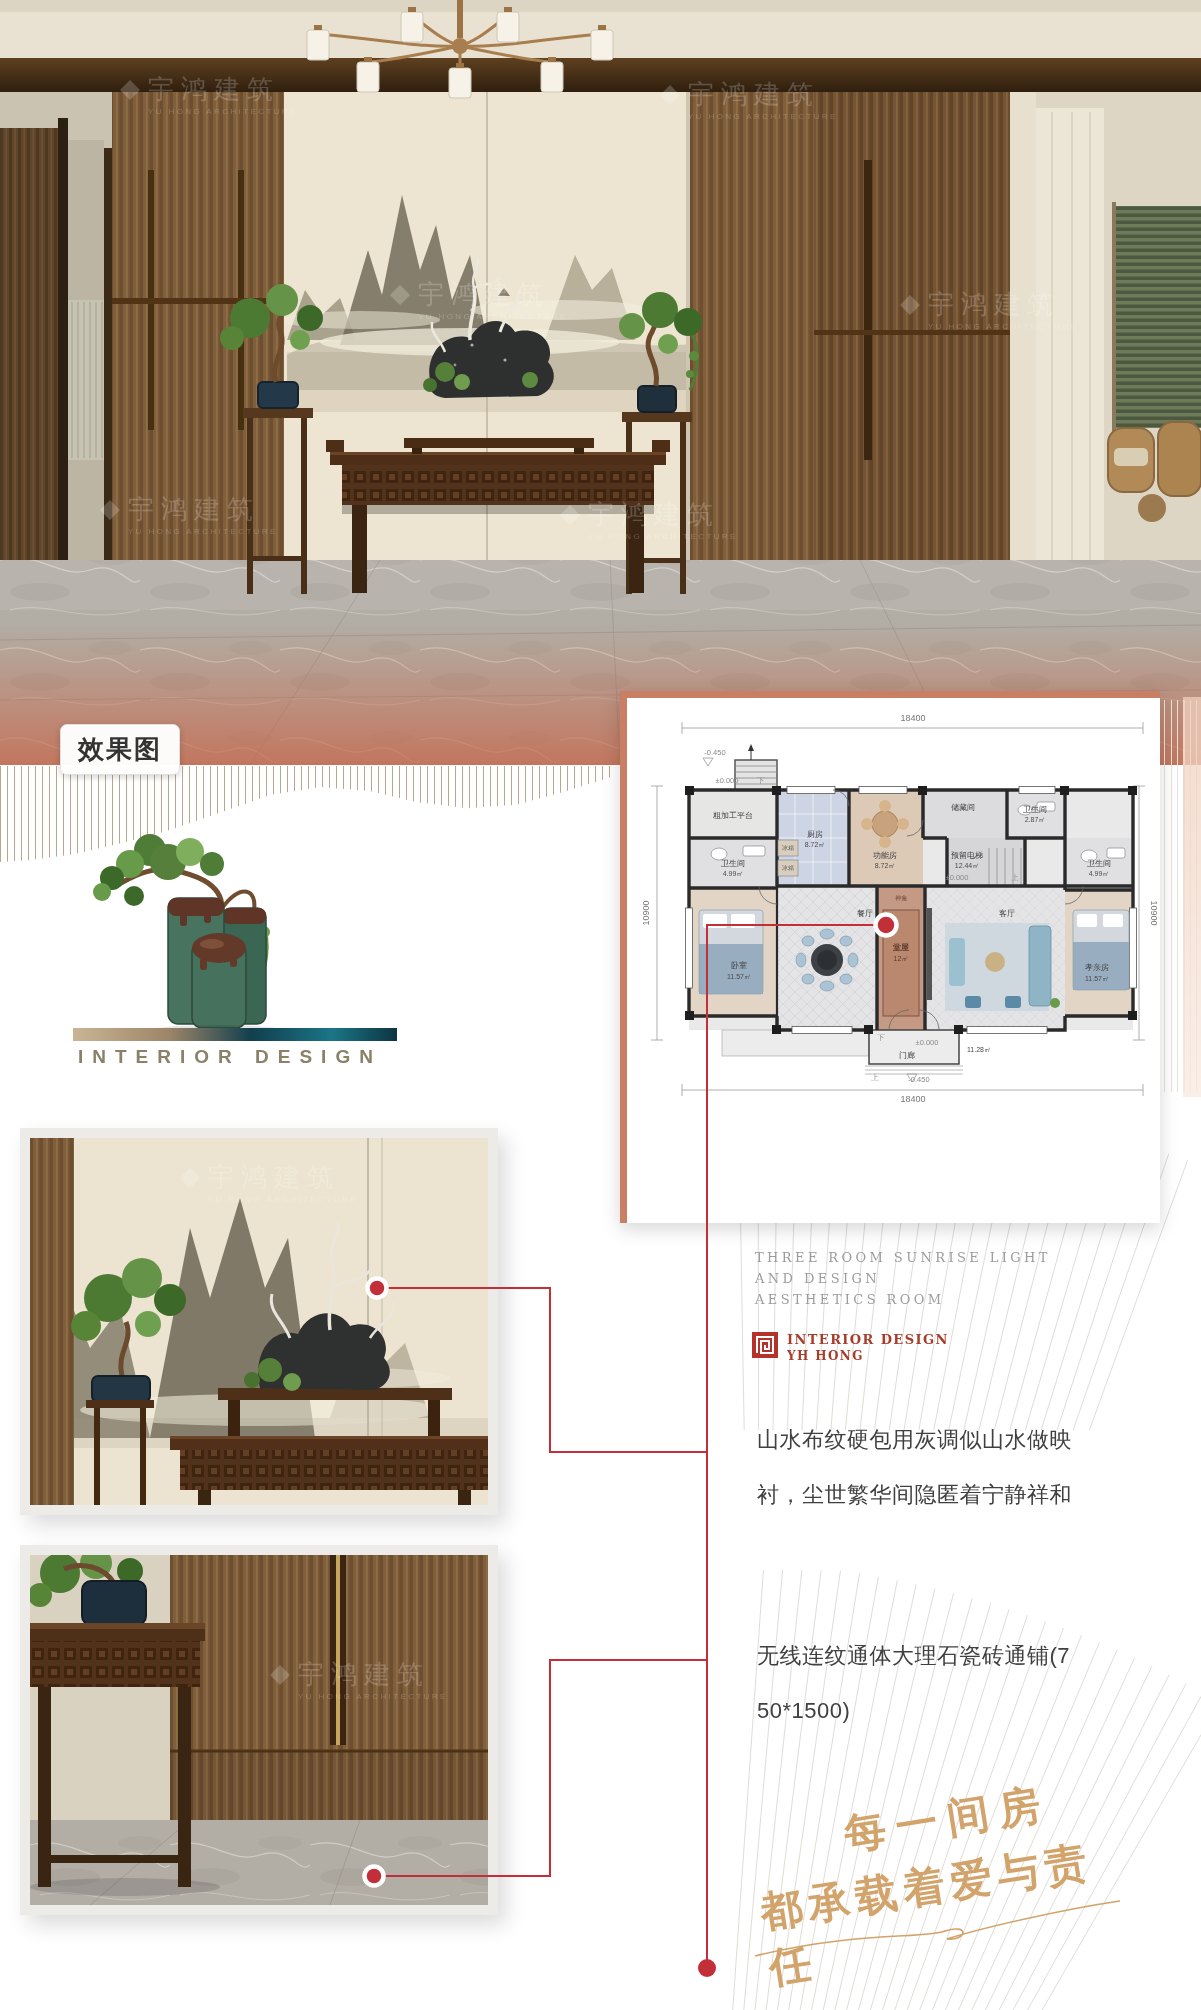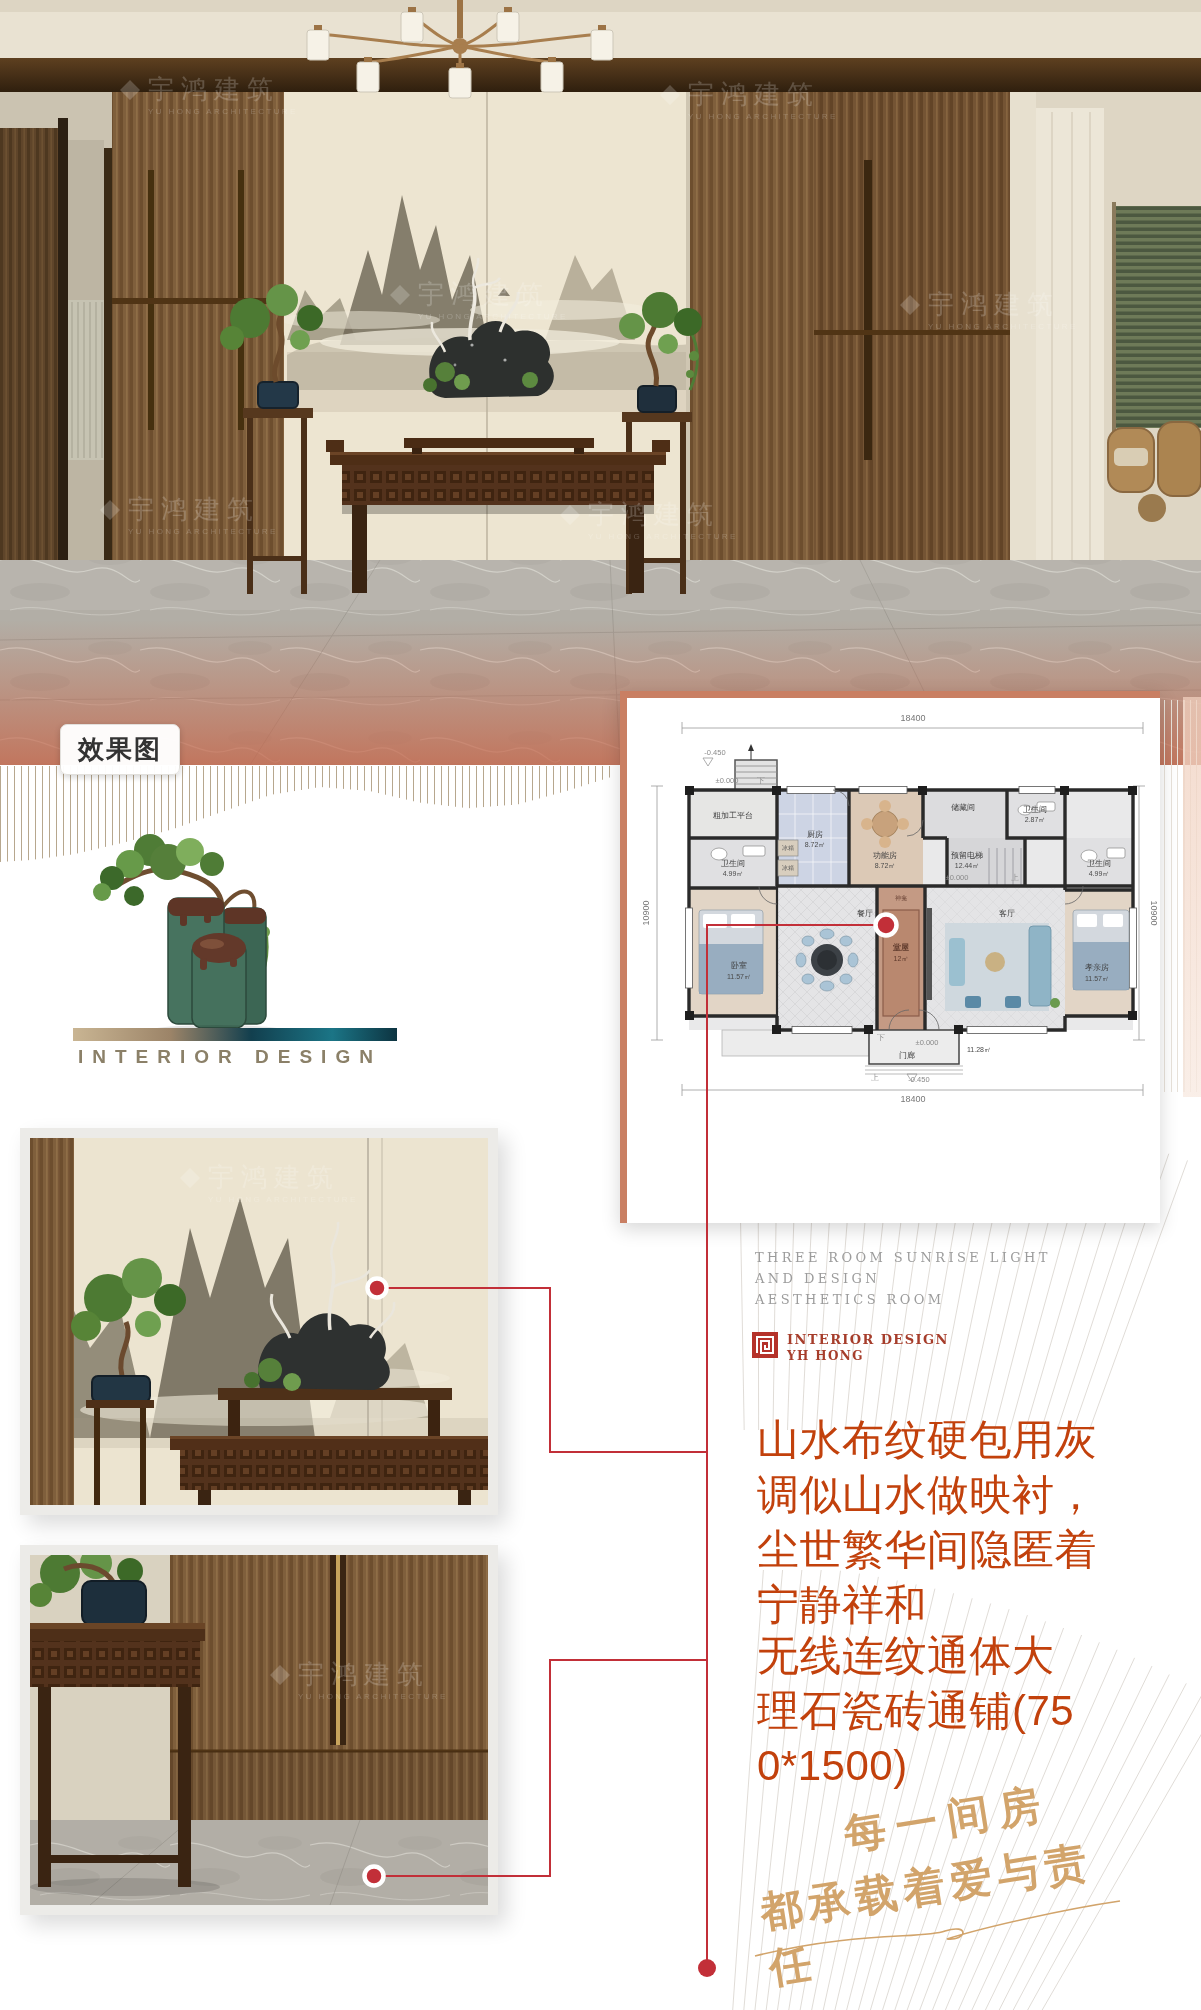--- a/index.html
+++ b/index.html
@@ -45,21 +45,21 @@
   .sec-title{left:763px;top:1112px;font-family:"DejaVu Serif","Liberation Serif",serif;
     font-size:94px;font-weight:600;color:#b5322a;letter-spacing:16px;line-height:1;z-index:3;}
   .sec-sub{left:755px;top:1247px;font-family:"DejaVu Serif","Liberation Serif",serif;
     font-size:13px;letter-spacing:3.4px;color:#9c9c9c;line-height:21px;z-index:3;}
   .brand-line{left:752px;top:1332px;z-index:3;display:flex;}
   .brand-txt{margin-left:9px;font-family:"DejaVu Serif","Liberation Serif",serif;
     color:#a63d2b;font-weight:bold;font-size:13px;letter-spacing:1.4px;line-height:16px;}
   .brand-txt .l2{font-size:12px;}
 
   
-  .para{color:#c2410c;font-size:42px;line-height:55px;letter-spacing:.5px;word-break:break-all;z-index:3;}
+  .para{color:#404040;font-size:22px;line-height:55px;letter-spacing:.5px;word-break:break-all;z-index:3;}
   .para1{left:757px;top:1412px;width:354px;}
   .para2{left:757px;top:1628px;width:322px;}
 
   
   .slogan{left:758px;top:1795px;width:340px;transform:rotate(-9deg);color:#d2a46b;
     font-family:"DejaVu Serif","Liberation Serif",serif;font-weight:600;z-index:3;}
   .slogan .l1{font-size:42px;margin-left:95px;letter-spacing:10px;}
   .slogan .l2{font-size:42px;margin-top:8px;letter-spacing:6px;}
   .flourish{left:735px;top:1898px;z-index:3;}
 

